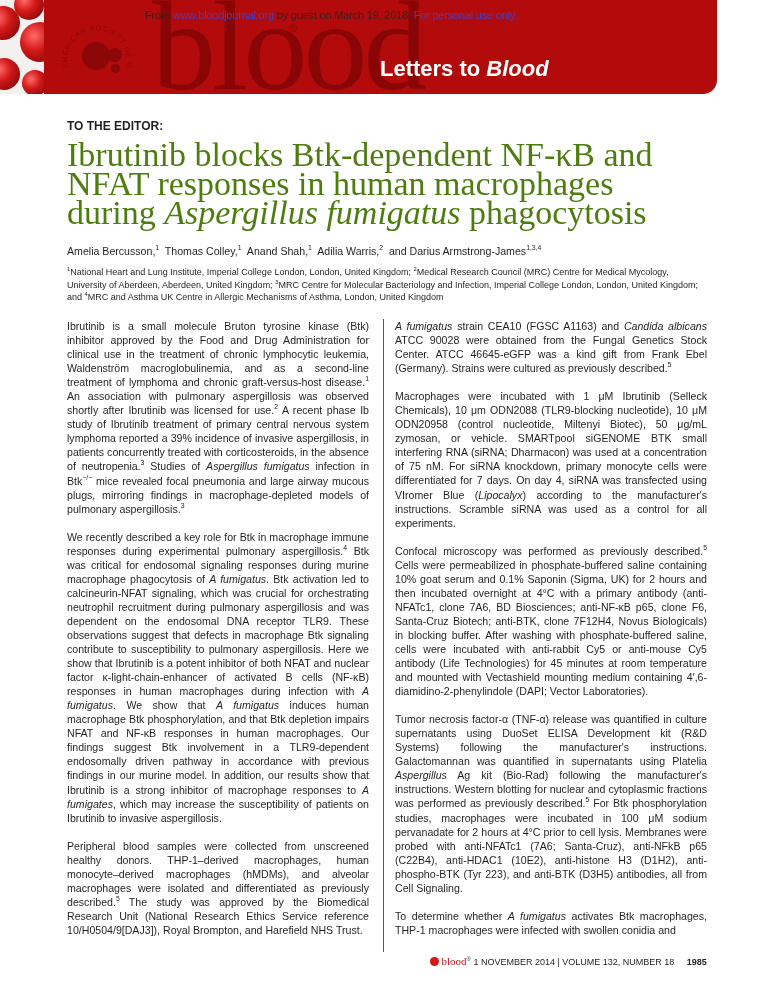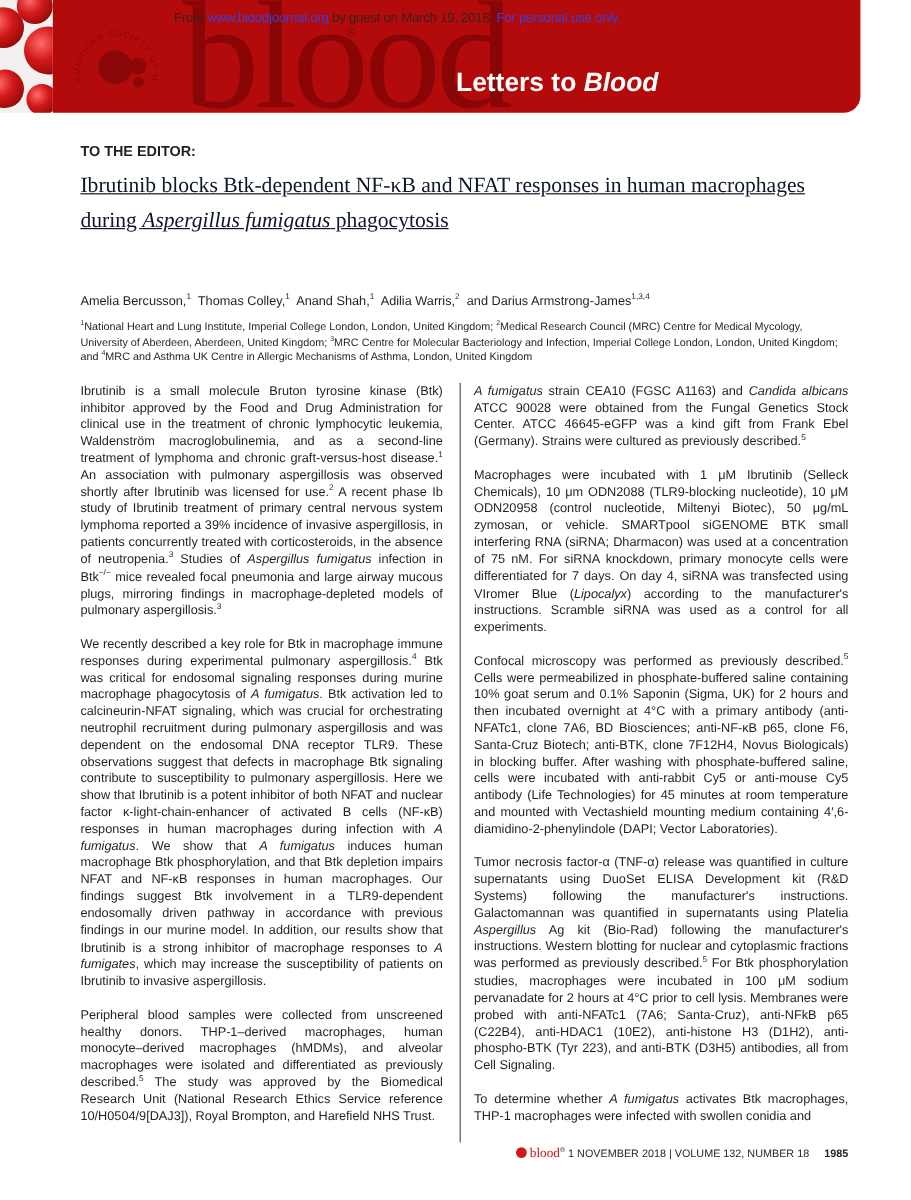--- a/index.html
+++ b/index.html
@@ -12,21 +12,21 @@
   .seal-blob { position:absolute; left:24px; top:30px; width:28px; height:28px; border-radius:50%; background:#8c0707; }
   .seal-dot1 { position:absolute; left:50px; top:36px; width:14px; height:14px; border-radius:50%; background:#8c0707; }
   .seal-dot2 { position:absolute; left:53px; top:52px; width:9px; height:9px; border-radius:50%; background:#8c0707; }
   .wordmark { position:absolute; left:108px; top:-18px; font-family:"Liberation Serif", serif; font-size:128px; color:#8a0606; letter-spacing:-4px; line-height:1; }
   .reg { position:absolute; left:245px; top:22px; font-size:11px; color:#8a0606; }
   .topline { position:absolute; left:101px; top:9px; font-size:11px; color:#3a2020; white-space:nowrap; letter-spacing:-0.2px; }
   .topline .link { color:#3b3fd8; }
   .letters { position:absolute; left:336px; top:56px; font-size:22px; font-weight:bold; color:#ffffff; white-space:nowrap; }
   .letters i { font-style:italic; }
   .to-editor { position:absolute; left:67px; top:119px; font-size:12px; font-weight:bold; color:#231f20; }
-  .title { position:absolute; left:67px; top:140px; width:640px; font-family:"Liberation Serif", serif; font-size:18px; line-height:29px; color:#0f172a; margin:0; font-weight:normal;text-decoration:underline; }
+  .title { position:absolute; left:67px; top:140px; width:640px; font-family:"Liberation Serif", serif; font-size:34px; line-height:29px; color:#4d7c0f; margin:0; font-weight:normal; }
   .title i { font-style:italic; }
   .authors { position:absolute; left:67px; top:245px; font-size:10.6px; color:#231f20; white-space:nowrap; }
   .affil { position:absolute; left:67px; top:266px; width:640px; font-size:9px; line-height:12.5px; color:#231f20; }
   sup { font-size:65%; line-height:0; }
   .col { position:absolute; top:319px; font-size:10.6px; line-height:14.05px; text-align:justify; color:#231f20; }
   .col p { margin:0 0 14px 0; }
   .col i { font-style:italic; }
   .col-left { left:67px; width:302px; }
   .col-right { left:395px; width:312px; }
   .divider { position:absolute; left:383px; top:319px; width:1px; height:633px; background:#555; }
@@ -95,15 +95,15 @@
     <p><i>A fumigatus</i> strain CEA10 (FGSC A1163) and <i>Candida albicans</i> ATCC 90028 were obtained from the Fungal Genetics Stock Center. ATCC 46645-eGFP was a kind gift from Frank Ebel (Germany). Strains were cultured as previously described.<sup>5</sup></p>
     <p>Macrophages were incubated with 1 μM Ibrutinib (Selleck Chemicals), 10 μm ODN2088 (TLR9-blocking nucleotide), 10 μM ODN20958 (control nucleotide, Miltenyi Biotec), 50 μg/mL zymosan, or vehicle. SMARTpool siGENOME BTK small interfering RNA (siRNA; Dharmacon) was used at a concentration of 75 nM. For siRNA knockdown, primary monocyte cells were differentiated for 7 days. On day 4, siRNA was transfected using VIromer Blue (<i>Lipocalyx</i>) according to the manufacturer's instructions. Scramble siRNA was used as a control for all experiments.</p>
     <p>Confocal microscopy was performed as previously described.<sup>5</sup> Cells were permeabilized in phosphate-buffered saline containing 10% goat serum and 0.1% Saponin (Sigma, UK) for 2 hours and then incubated overnight at 4°C with a primary antibody (anti-NFATc1, clone 7A6, BD Biosciences; anti-NF-κB p65, clone F6, Santa-Cruz Biotech; anti-BTK, clone 7F12H4, Novus Biologicals) in blocking buffer. After washing with phosphate-buffered saline, cells were incubated with anti-rabbit Cy5 or anti-mouse Cy5 antibody (Life Technologies) for 45 minutes at room temperature and mounted with Vectashield mounting medium containing 4′,6-diamidino-2-phenylindole (DAPI; Vector Laboratories).</p>
     <p>Tumor necrosis factor-α (TNF-α) release was quantified in culture supernatants using DuoSet ELISA Development kit (R&amp;D Systems) following the manufacturer's instructions. Galactomannan was quantified in supernatants using Platelia <i>Aspergillus</i> Ag kit (Bio-Rad) following the manufacturer's instructions. Western blotting for nuclear and cytoplasmic fractions was performed as previously described.<sup>5</sup> For Btk phosphorylation studies, macrophages were incubated in 100 μM sodium pervanadate for 2 hours at 4°C prior to cell lysis. Membranes were probed with anti-NFATc1 (7A6; Santa-Cruz), anti-NFkB p65 (C22B4), anti-HDAC1 (10E2), anti-histone H3 (D1H2), anti-phospho-BTK (Tyr 223), and anti-BTK (D3H5) antibodies, all from Cell Signaling.</p>
     <p>To determine whether <i>A fumigatus</i> activates Btk macrophages, THP-1 macrophages were infected with swollen conidia and</p>
   </div>
 
 <div class="footer">
   <span class="logo-dot"></span>
   <span class="logo-word">blood</span><sup>®</sup>
-  <span>1 NOVEMBER 2018 | VOLUME 132, NUMBER 18</span>
+  <span>1 NOVEMBER 2014 | VOLUME 132, NUMBER 18</span>
   <span class="page">1985</span>
 </div>
 
 </body></html>

